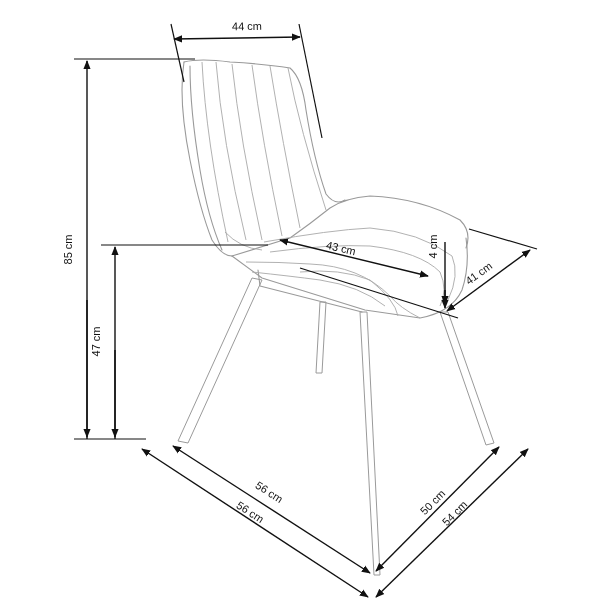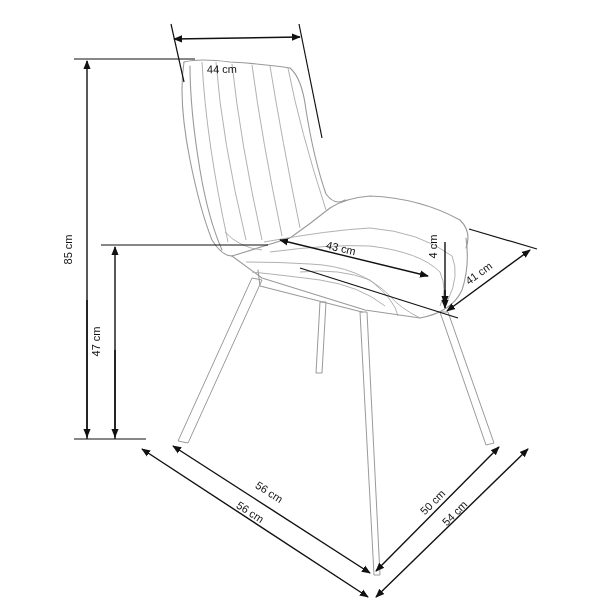--- a/index.html
+++ b/index.html
@@ -116,21 +116,21 @@
 
     <g>
       <line class="dim" x1="376" y1="571" x2="499" y2="447" marker-start="url(#ah)" marker-end="url(#ah)"></line>
     </g>
 
     <g>
       <line class="dim" x1="376" y1="597" x2="528" y2="449" marker-start="url(#ah)" marker-end="url(#ah)"></line>
     </g>
   </svg>
 
-  <span class="lbl" style="left:207px; top:21px; transform:rotate(-1deg);margin-top:43px;">44 cm</span>
+  <span class="lbl" style="left:232px; top:21px; transform:rotate(-1deg);">44 cm</span>
 
   <span class="lbl" style="left:54px; top:244px; transform:rotate(-90deg);">85 cm</span>
 
   <span class="lbl" style="left:82px; top:336px; transform:rotate(-90deg);">47 cm</span>
 
   <span class="lbl" style="left:326px; top:243px; transform:rotate(13deg);">43 cm</span>
 
   <span class="lbl" style="left:422px; top:241px; transform:rotate(-90deg);">4 cm</span>
 
   <span class="lbl" style="left:464px; top:268px; transform:rotate(-36deg);">41 cm</span>

